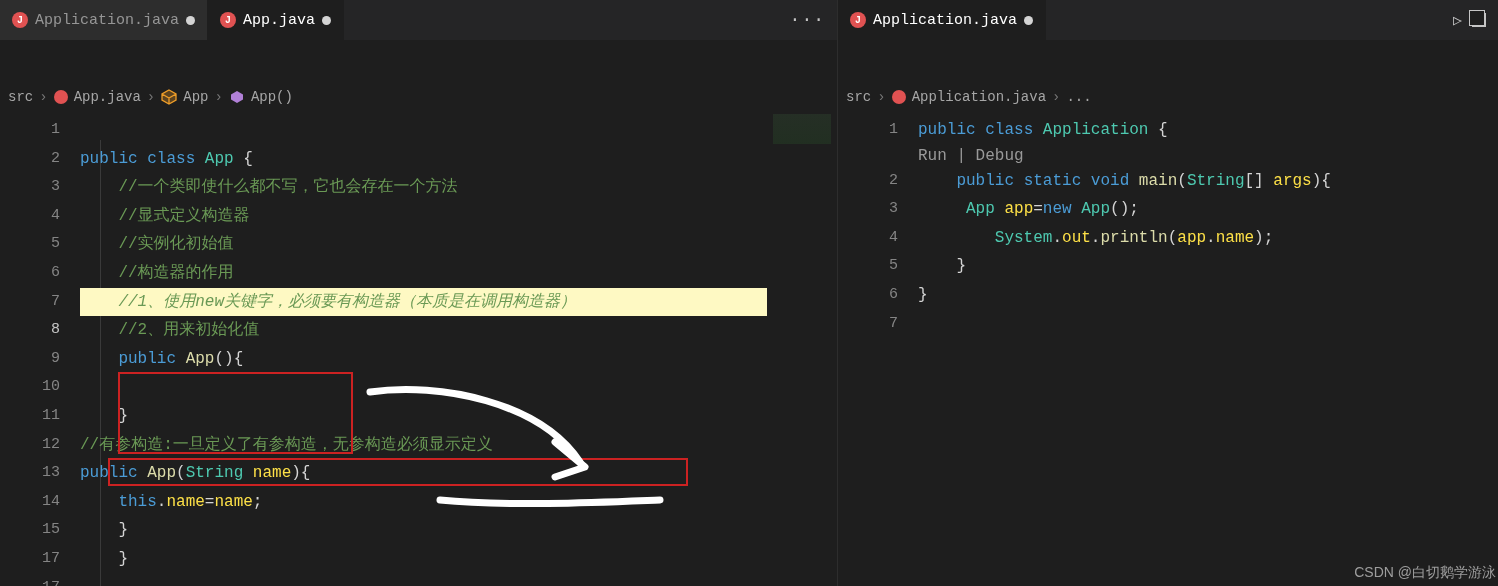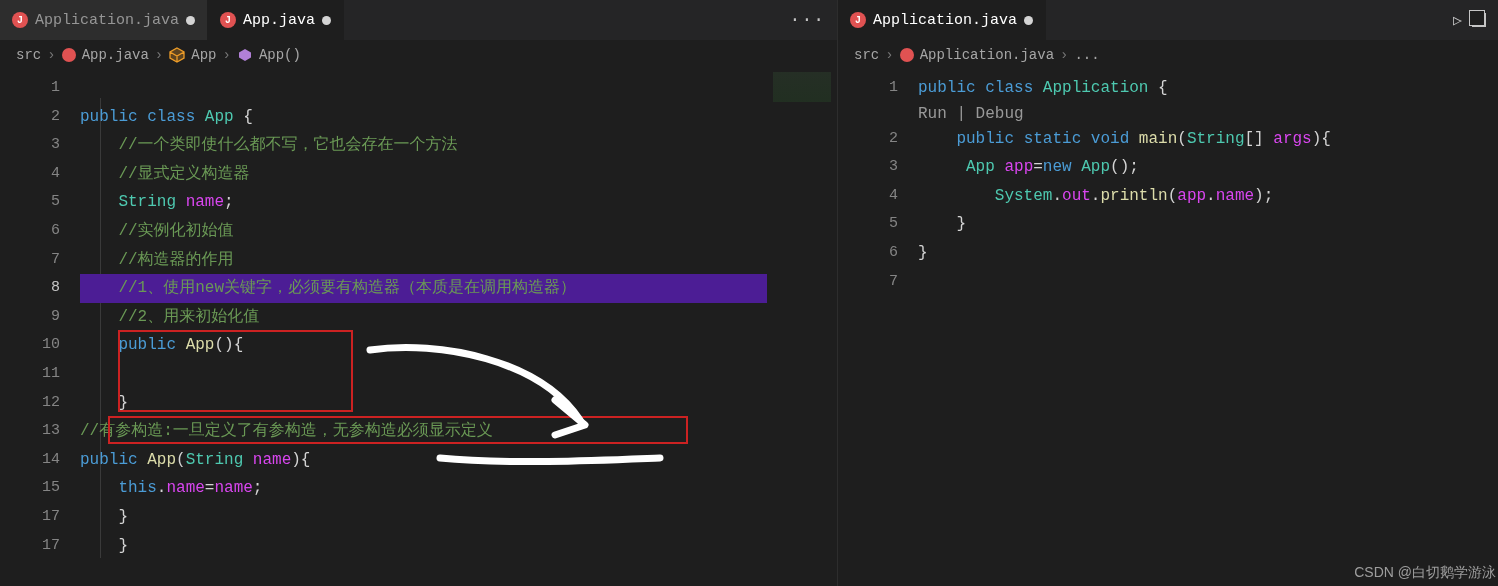--- a/index.html
+++ b/index.html
@@ -11,37 +11,37 @@
 .tab-bar { display: flex; background: #252526; height: 40px; align-items: stretch; }
 .tab { display: flex; align-items: center; padding: 0 12px; gap: 7px; background: #2d2d2d; border-right: 1px solid #1e1e1e; cursor: pointer; color: #969696; }
 .tab.active { background: #1e1e1e; color: #fff; }
 .tab .dot { width: 9px; height: 9px; border-radius: 50%; background: #d4d4d4; }
 .tab .file-icon { width: 16px; height: 16px; border-radius: 50%; background: #e05252; color: #fff; display: flex; align-items: center; justify-content: center; font-size: 10px; font-weight: bold; }
 .tab-actions { margin-left: auto; display: flex; align-items: center; padding: 0 12px; gap: 10px; color: #c5c5c5; }
 .more-icon { font-size: 18px; cursor: pointer; letter-spacing: 1px; }
 .run-icon { font-size: 15px; cursor: pointer; }
 .stack-icon { width: 14px; height: 14px; border: 1px solid #c5c5c5; position: relative; cursor: pointer; }
 .stack-icon::after { content:""; position:absolute; left:-4px; top:-4px; width:14px; height:14px; border:1px solid #c5c5c5; background:#1e1e1e; }
-.breadcrumb { display: flex; align-items: center; padding: 4px 16px; gap: 6px; color: #a6a6a6; font-size: 14px; height: 30px; }
+.breadcrumb { display: flex; align-items: center; padding: 4px 8px; gap: 6px; color: #a6a6a6; font-size: 14px; height: 30px; margin-top: 42px; }
 .bc-sep { color: #777; }
 .bc-icon { width: 14px; height: 14px; border-radius: 50%; background: #e05252; display: inline-block; }
 .bc-class-icon, .bc-method-icon { display:inline-flex; width:16px; height:16px; align-items:center; justify-content:center; }
 .bc-class-icon svg, .bc-method-icon svg { width:16px; height:16px; }
 .code-area { flex: 1; display: flex; position: relative; overflow: hidden; }
 .gutter { width: 80px; text-align: right; color: #858585; padding-top: 4px; user-select: none; }
 .gutter div { height: 28.6px; line-height: 28.6px; padding-right: 20px; }
 .gutter div.current { color: #c6c6c6; }
 .code { flex: 1; padding-top: 4px; position: relative; font-size: 16px; }
 .line { height: 28.6px; line-height: 28.6px; white-space: pre; position: relative; }
-.line.hl { background: #4c1d95; }
+.line.hl { background: #fef9c3; font-style: italic; }
 .indent-guide { position: absolute; left: 0; top: 0; bottom: 0; width: 1px; background: #3a3a3a; }
 .kw { color: #4b9cd6; }
 .type { color: #4ec9b0; }
 .comment { color: #6a9955; }
-.ident { color: #d946ef; margin-top: 28px; }
+.ident { color: #fde047; margin-top: 28px; }
 .fn { color: #dcdcaa; }
 .punct { color: #d4d4d4; }
 .codelens { color: #999999; font-size: 16px; padding-left: 0; height: 22px; line-height: 22px; }
 .codelens a { cursor: pointer; }
 .minimap { position: absolute; top: 0; right: 0; width: 70px; height: 100%; background: #1e1e1e; }
 .minimap-thumb { position: absolute; top: 2px; left: 6px; right: 6px; height: 30px; background: linear-gradient(#2a3a2a, #243a24); opacity: 0.6; }
 .watermark { position: absolute; right: 2px; bottom: 4px; color: #bdbdbd; font-size: 14px; font-family: sans-serif; opacity: 0.8; }
 
 
 .anno-box1 { position:absolute; border:2px solid #c22; pointer-events:none; }
@@ -111,21 +111,20 @@
         <div>15</div>
         <div>17</div>
         <div>17</div>
       </div>
       <div class="code">
         <div class="indent-guide" style="left:20px; top:28px; height:460px;"></div>
         <div class="line"></div>
         <div class="line"><span class="kw">public</span> <span class="kw">class</span> <span class="type">App</span><span class="punct"> {</span></div>
         <div class="line">    <span class="comment">//一个类即使什么都不写，它也会存在一个方法</span></div>
         <div class="line">    <span class="comment">//显式定义构造器</span></div>
-        <div class="line">    <span class="type">String</span> <span class="ident">name</span><span class="punct">;</span></div>
         <div class="line">    <span class="comment">//实例化初始值</span></div>
         <div class="line">    <span class="comment">//构造器的作用</span></div>
         <div class="line hl">    <span class="comment">//1、使用new关键字，必须要有构造器（本质是在调用构造器）</span></div>
         <div class="line">    <span class="comment">//2、用来初始化值</span></div>
         <div class="line">    <span class="kw">public</span> <span class="fn">App</span><span class="punct">(){</span></div>
         <div class="line"></div>
         <div class="line">    <span class="punct">}</span></div>
         <div class="line"><span class="comment">//有参构造:一旦定义了有参构造，无参构造必须显示定义</span></div>
         <div class="line"><span class="kw">public</span> <span class="fn">App</span><span class="punct">(</span><span class="type">String</span><span class="ident"> name</span><span class="punct">){</span></div>
         <div class="line">    <span class="kw">this</span><span class="punct">.</span><span class="ident">name</span><span class="punct">=</span><span class="ident">name</span><span class="punct">;</span></div>

